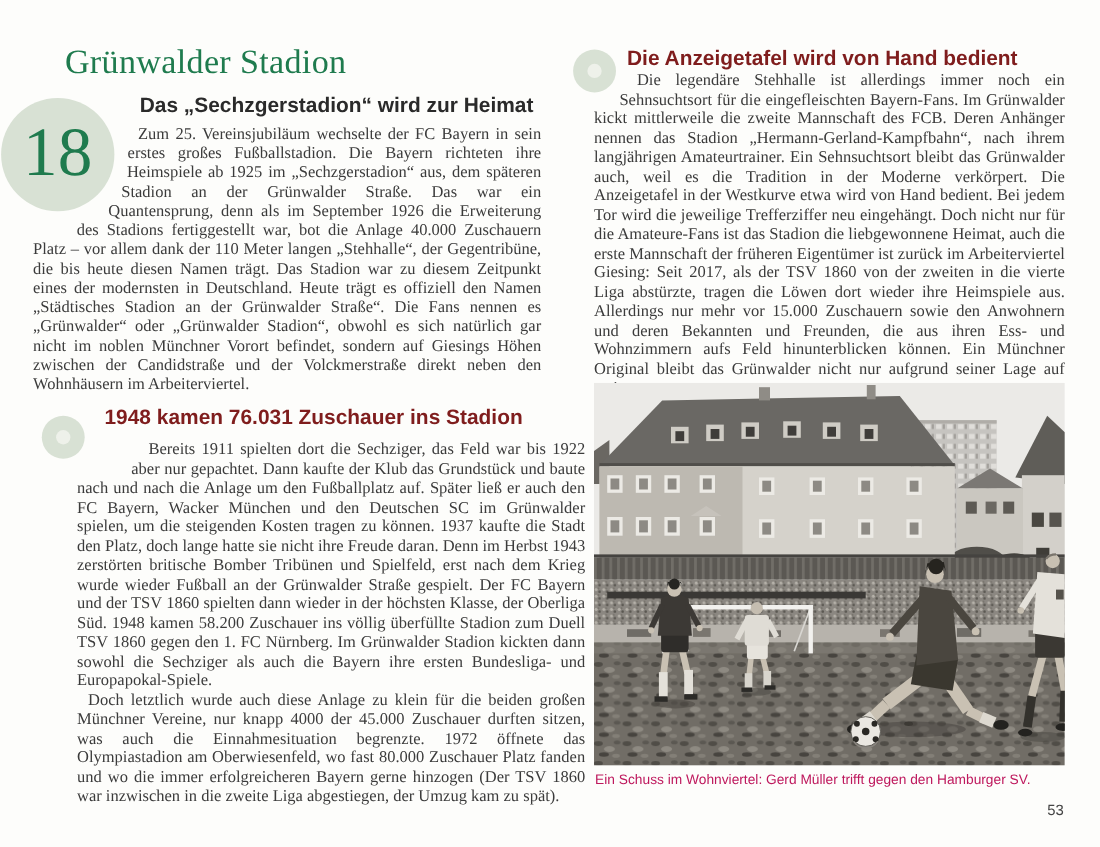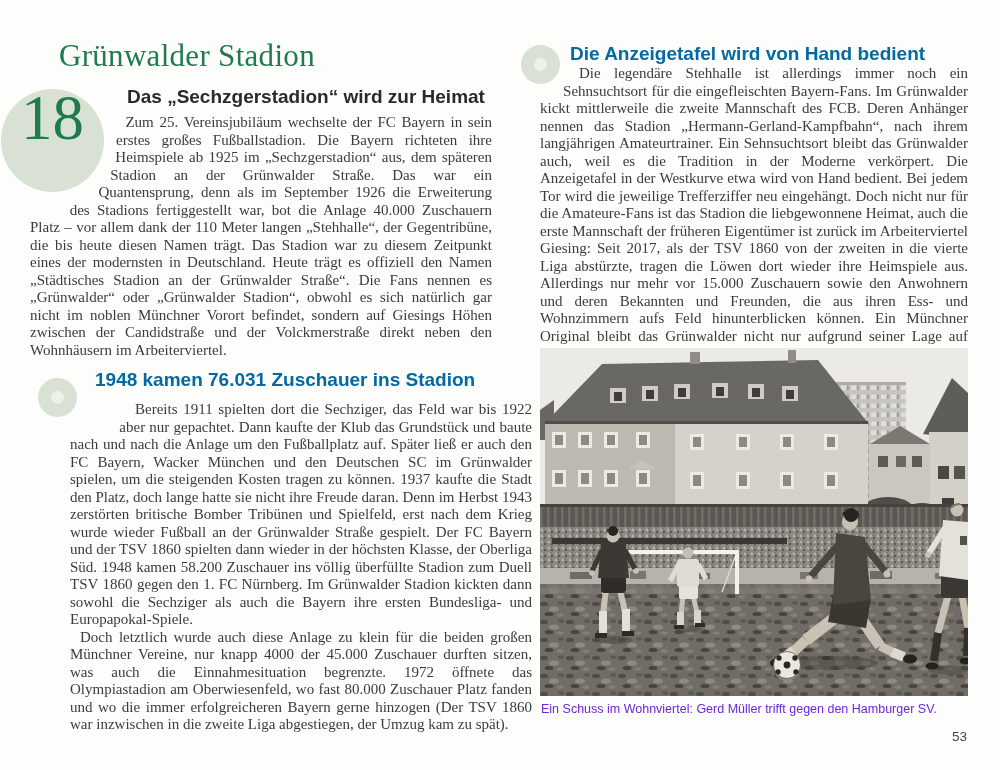--- a/index.html
+++ b/index.html
@@ -21,21 +21,21 @@
     color:#1f7b4e; letter-spacing:.3px;text-align:center;
   }
   .chapter-subtitle {
     left:102px; top:86px;
     font-family:"Liberation Sans", sans-serif;
     font-size:19px; font-weight:600; color:#2a2a2a;margin-left:25px;
   }
   .chapter-badge {
     left:1px; top:89px; width:103px; height:103px;
     background:#d8e1d4; border-radius:50%;
-    display:flex; align-items:flex-start; justify-content:center;
+    display:flex; align-items:center; justify-content:center;
   }
   .chapter-badge span {
     font-family:"Liberation Serif", serif;
     font-size:63px; color:#1f7b4e; line-height:1;
     transform:translateY(-2px);
   }
   .bodytext {
     font-size:15px; line-height:17.5px;
     text-align:justify; color:#3b3b3b;
   }
@@ -50,21 +50,21 @@
   .float-circle-small {
     float:left; width:60px; height:32px;
     shape-outside:circle(30px at 25px 0px);
   }
   .float-circle-right {
     float:left; width:44px; height:36px;
     shape-outside:circle(29px at 0px 0px);
   }
   .section-heading {
     font-family:"Liberation Sans", sans-serif;
-    font-size:19px; font-weight:700; color:#0369a1;
+    font-size:19px; font-weight:700; color:#7f1d1d;
   }
   .h-left  { left:95px;  top:369px; }
   .h-right { left:570px; top:43px; }
   .p2-left { top:401px;margin-left:40px; }
   .p1-right { top:65px; }
   .bullet-icon {
     width:39px; height:39px; border-radius:50%;
     background:#d8e1d4; position:absolute;
   }
   .bullet-icon::after {
@@ -73,21 +73,21 @@
     border-radius:50%; background:#eef1ea;
   }
   .bi-left  { left:38px;  top:378px; }
   .bi-right { left:521px; top:45px; }
 
   
   .photo-frame { left:540px; top:348px; width:428px; height:348px; }
   .photo-caption {
     left:541px; top:702px; width:427px;
     font-family:"Liberation Sans", sans-serif;
-    font-size:12.5px; color:#6d28d9;
+    font-size:12.5px; color:#be185d;
   }
   .page-number {
     font-family:"Liberation Sans", sans-serif;
     font-size:13.5px; color:#454545;
   }
   .pn-left  { left:24px;  top:729px;margin-top:47px; }
   .pn-right { left:952px; top:729px; }
 </style>
 </head>
 <body>

